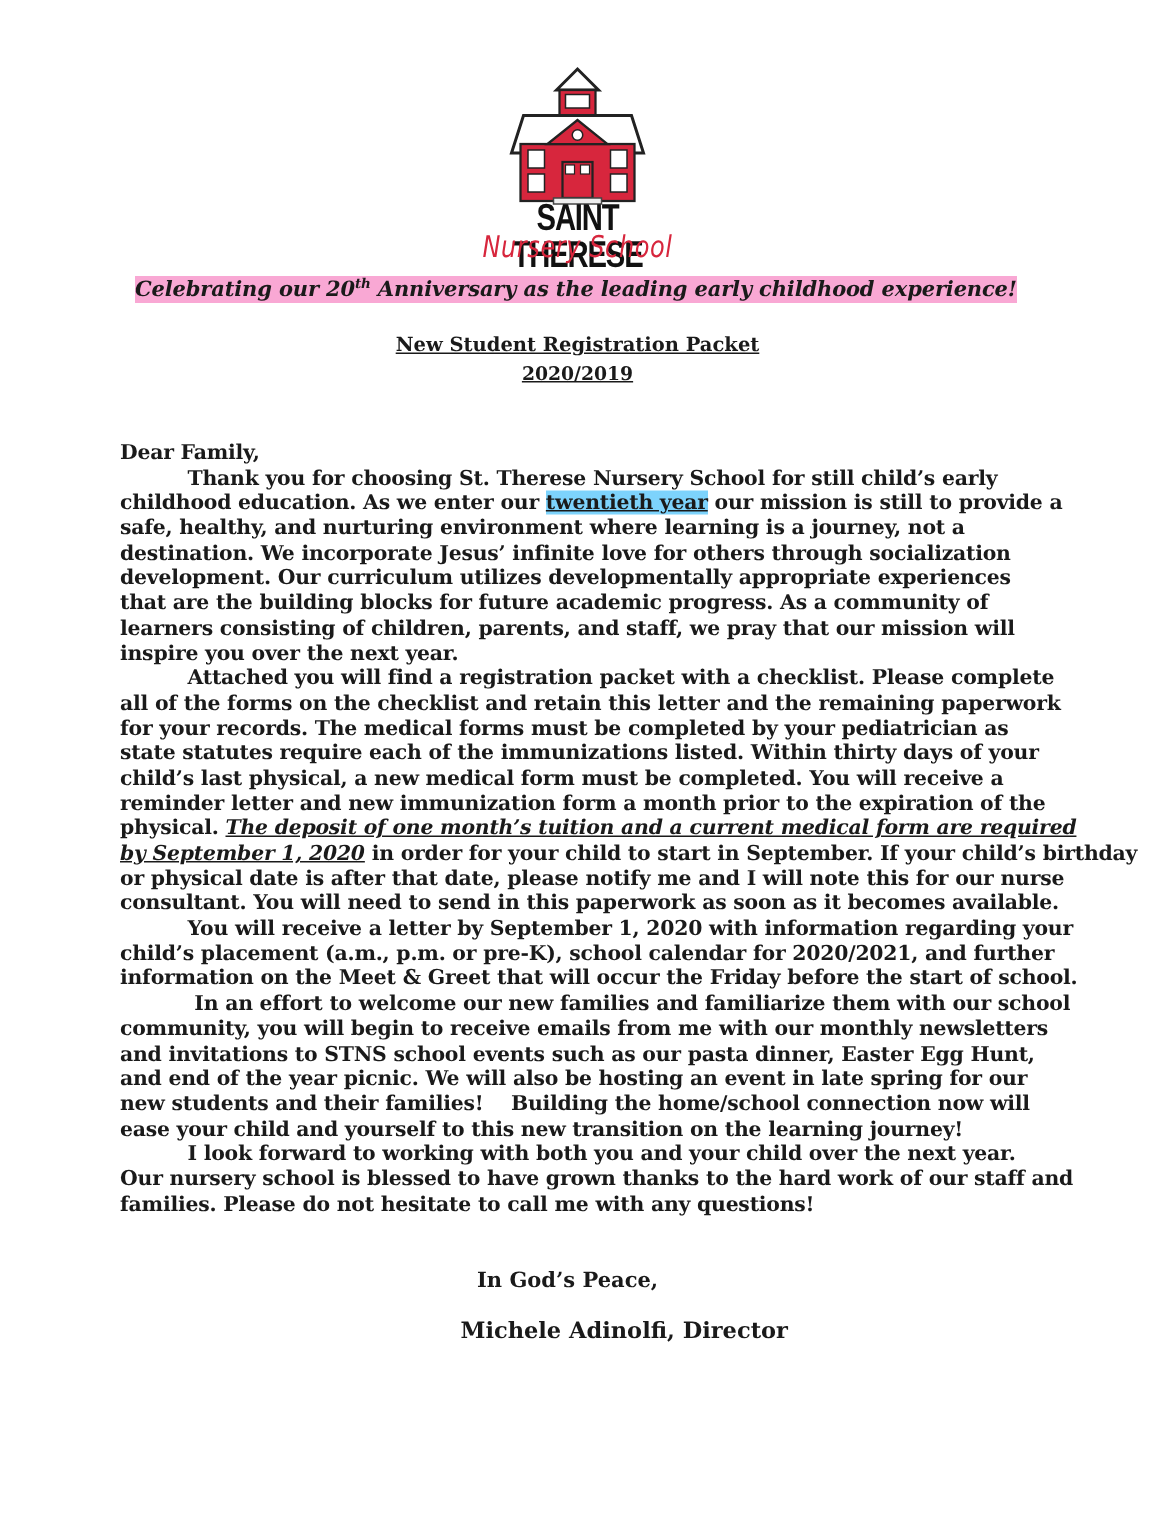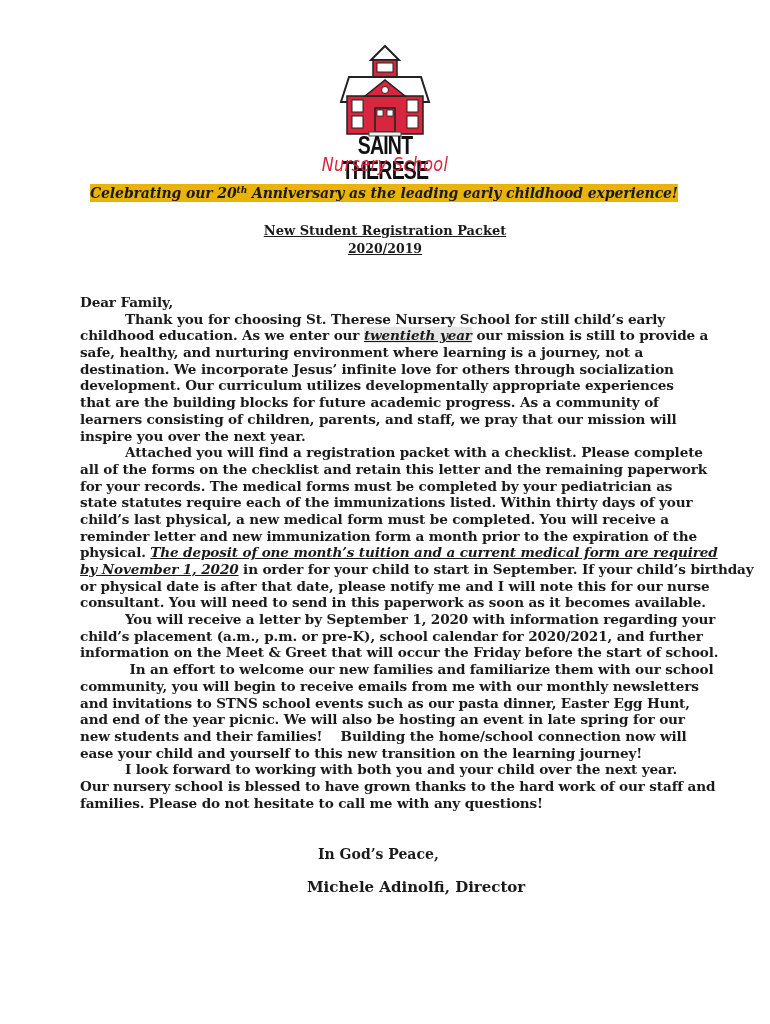--- a/index.html
+++ b/index.html
@@ -7,30 +7,30 @@
     .page { position: absolute; left: 0; top: 0; width: 770px; height: 1024px; color: #1a1a1a; }
     .logo { position: absolute; left: 335px; top: 40px; width: 100px; height: 100px; }
     .logo-title { position: absolute; left: 300px; top: 133px; width: 170px; text-align: center;
       font-family: "Liberation Sans", sans-serif; font-weight: bold; font-size: 25px; letter-spacing: -1px;
       transform: scaleX(0.78); transform-origin: center; line-height: 25px; color: #111; }
     .logo-sub { position: absolute; left: 300px; top: 153px; width: 170px; text-align: center;
       font-family: "DejaVu Sans", sans-serif; font-style: italic; font-size: 20px; color: #d7263d;
       transform: scaleX(0.8); transform-origin: center; line-height: 22px; letter-spacing: 0.5px; }
     .serif { font-family: "DejaVu Serif", serif; font-weight: bold; }
     .banner { position: absolute; left: 90px; top: 184px; font-size: 14px; font-style: italic;
-      background: #eab308; line-height: 18px; white-space: nowrap; letter-spacing: -0.1px; }
+      background: #f9a8d4; line-height: 18px; white-space: nowrap; letter-spacing: -0.1px; }
     .banner sup { font-size: 9px; vertical-align: 5px; line-height: 0; }
     .title { position: absolute; left: 0; width: 770px; text-align: center; top: 222px; font-size: 13px;
       text-decoration: underline; line-height: 18px; }
     .year { position: absolute; left: 0; width: 770px; text-align: center; top: 241px; font-size: 12.5px;
       text-decoration: underline; line-height: 16px; }
     .body { position: absolute; left: 80px; top: 294px; width: 620px; font-size: 13.6px; line-height: 16.7px; letter-spacing: -0.15px; }
     .line { white-space: nowrap; height: 16.7px; }
     .indent { padding-left: 45px; }
-    .hl { background: #e5e5e5; font-style: italic; text-decoration: underline; }
+    .hl { background: #7dd3fc; text-decoration: underline; }
     .emph { font-style: italic; text-decoration: underline; }
     .closing { position: absolute; left: 318px; top: 845px; font-size: 14px; line-height: 18px; }
     .signature { position: absolute; left: 307px; top: 878px; font-size: 15px; line-height: 18px; }
   </style>
 </head>
 <body>
 
 <div class="page">
 
   <svg class="logo" viewBox="0 0 100 100">
@@ -75,21 +75,21 @@
     <div class="line">that are the building blocks for future academic progress.  As a community of</div>
     <div class="line">learners consisting of children, parents, and staff, we pray that our mission will</div>
     <div class="line">inspire you over the next year.</div>
     <div class="line indent">Attached you will find a registration packet with a checklist.  Please complete</div>
     <div class="line">all of the forms on the checklist and retain this letter and the remaining paperwork</div>
     <div class="line">for your records.  The medical forms must be completed by your pediatrician as</div>
     <div class="line">state statutes require each of the immunizations listed.  Within thirty days of your</div>
     <div class="line">child’s last physical, a new medical form must be completed.  You will receive a</div>
     <div class="line">reminder letter and new immunization form a month prior to the expiration of the</div>
     <div class="line"><span>physical.  </span><span class="emph">The deposit of one month’s tuition and a current medical form are required</span></div>
-    <div class="line"><span class="emph">by November 1, 2020</span><span> in order for your child to start in September.  If your child’s birthday</span></div>
+    <div class="line"><span class="emph">by September 1, 2020</span><span> in order for your child to start in September.  If your child’s birthday</span></div>
     <div class="line">or physical date is after that date, please notify me and I will note this for our nurse</div>
     <div class="line">consultant.  You will need to send in this paperwork as soon as it becomes available.</div>
     <div class="line indent">You will receive a letter by September 1, 2020 with information regarding your</div>
     <div class="line">child’s placement (a.m., p.m. or pre-K), school calendar for 2020/2021, and further</div>
     <div class="line">information on the Meet &amp; Greet that will occur the Friday before the start of school.</div>
     <div class="line indent" style="white-space:pre;"> In an effort to welcome our new families and familiarize them with our school</div>
     <div class="line">community, you will begin to receive emails from me with our monthly newsletters</div>
     <div class="line">and invitations to STNS school events such as our pasta dinner, Easter Egg Hunt,</div>
     <div class="line">and end of the year picnic.  We will also be hosting an event in late spring for our</div>
     <div class="line" style="white-space:pre;">new students and their families!    Building the home/school connection now will</div>

